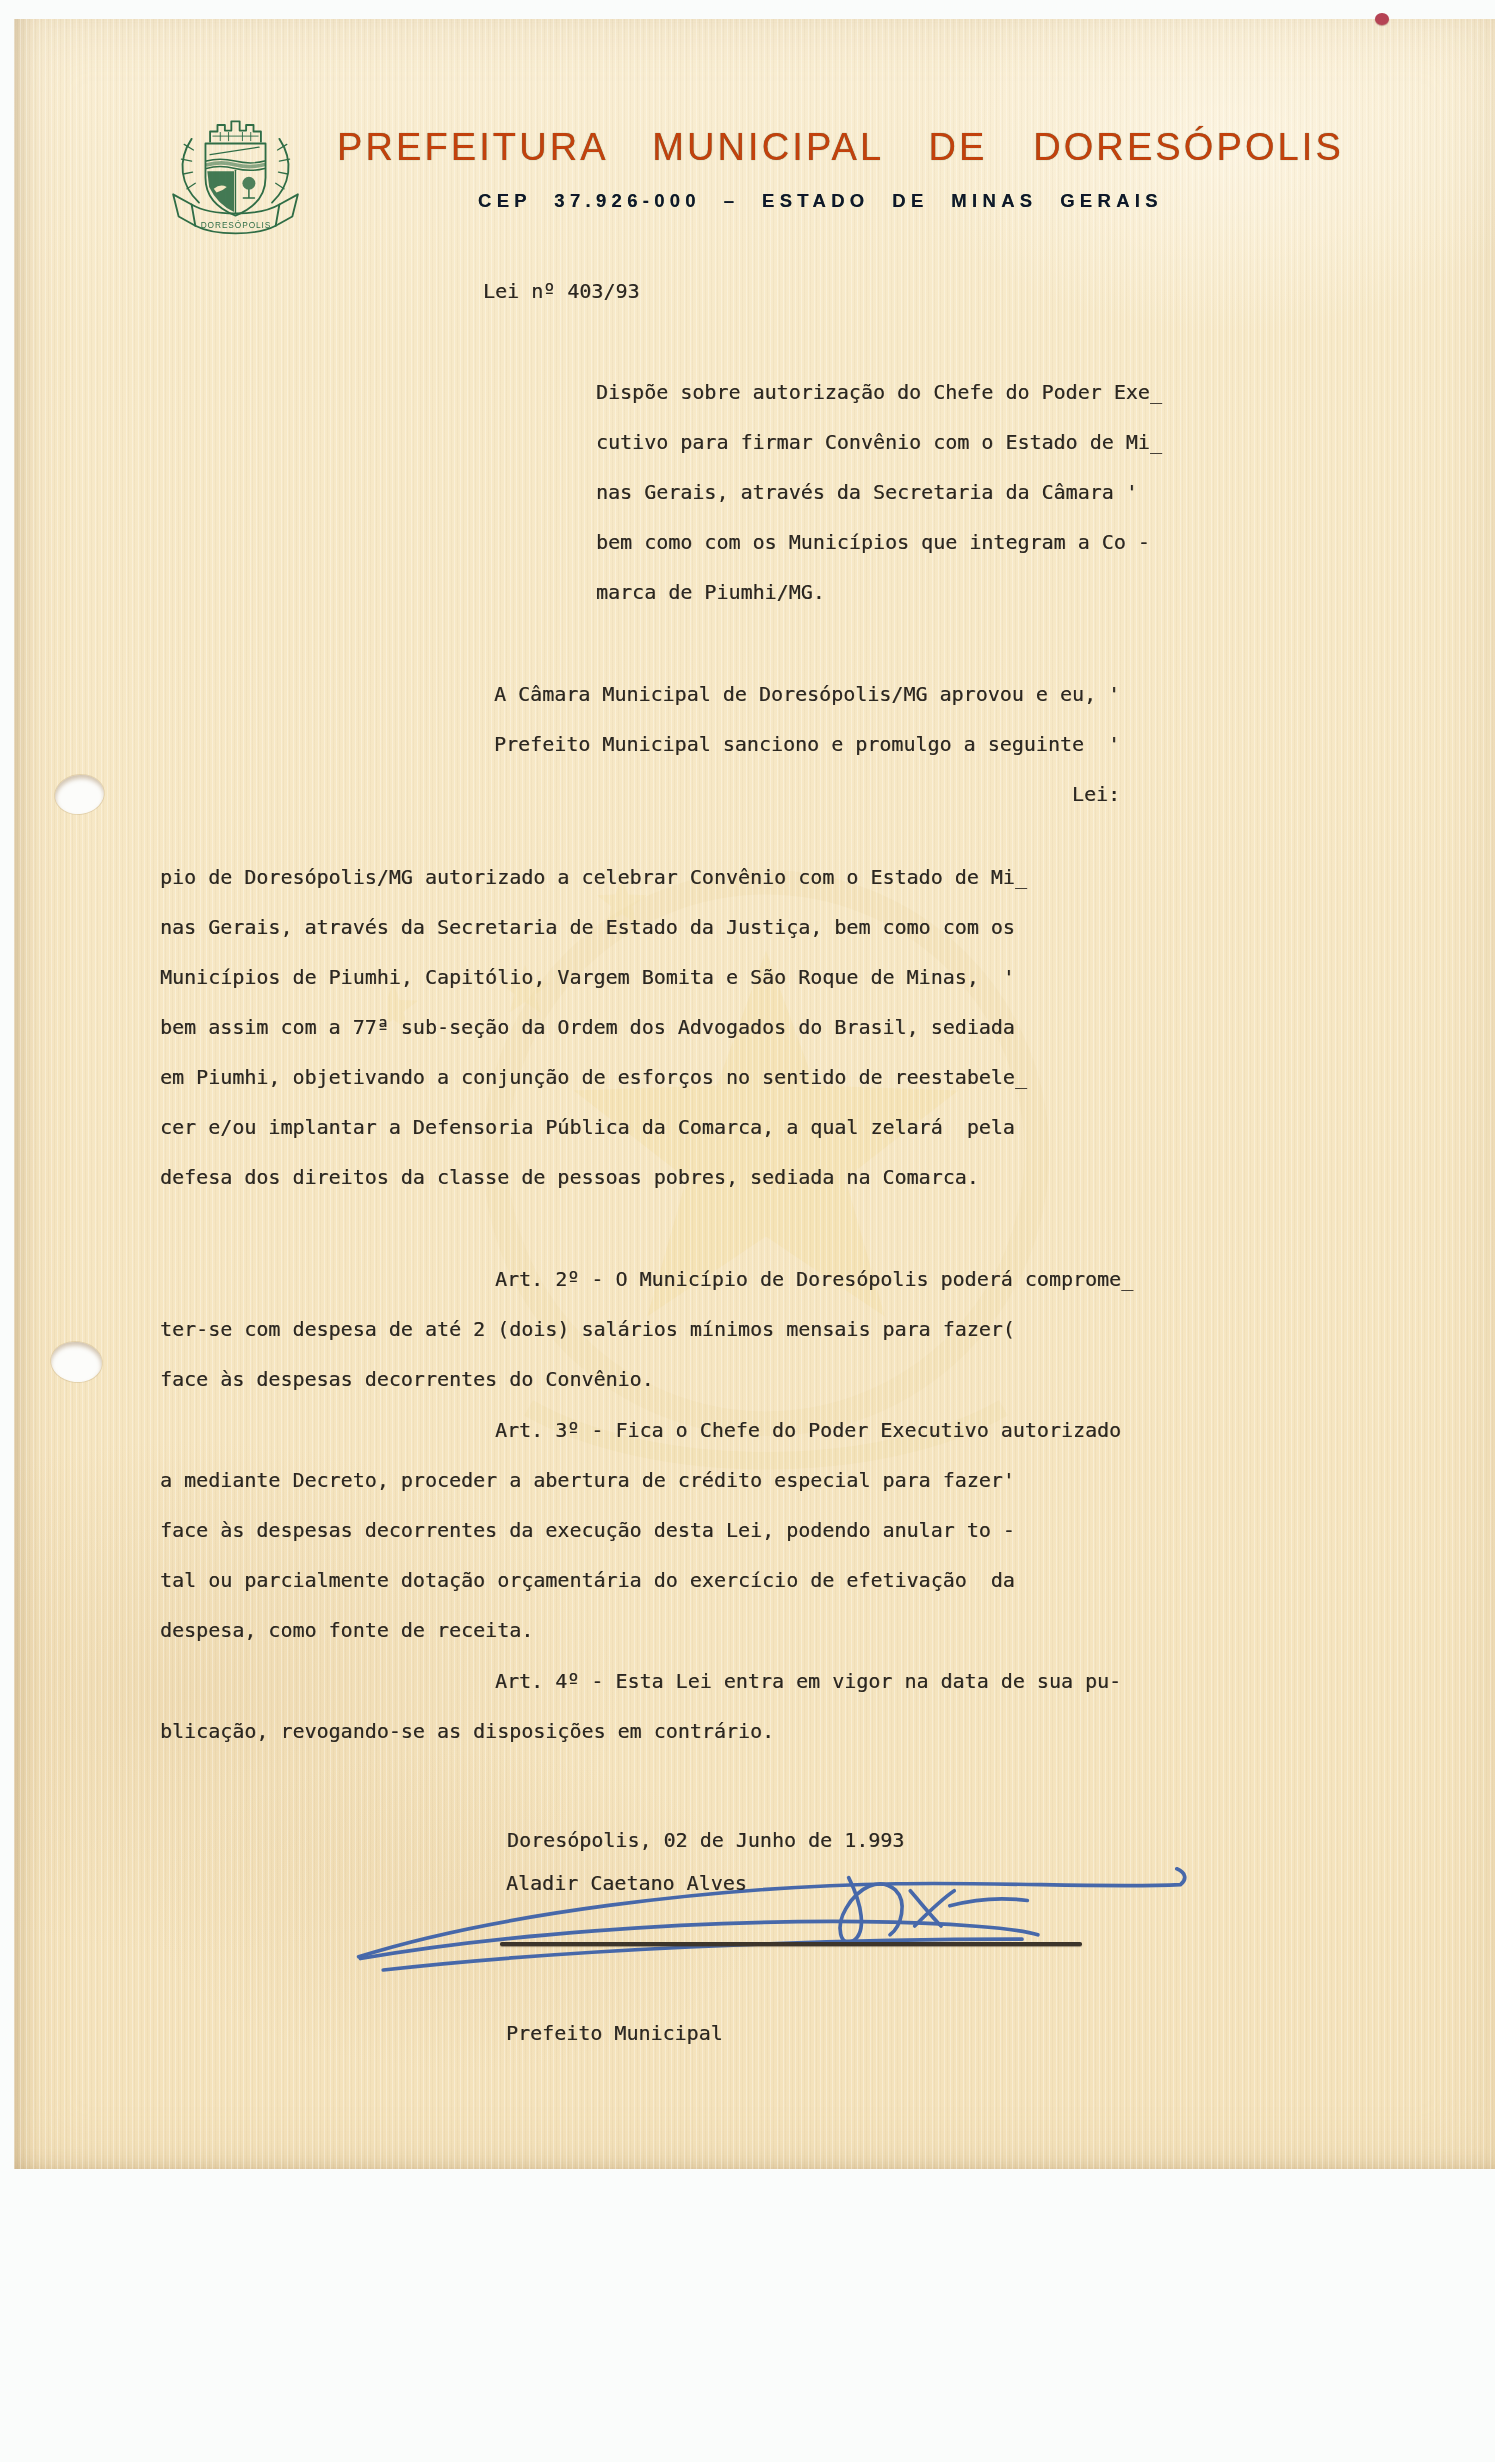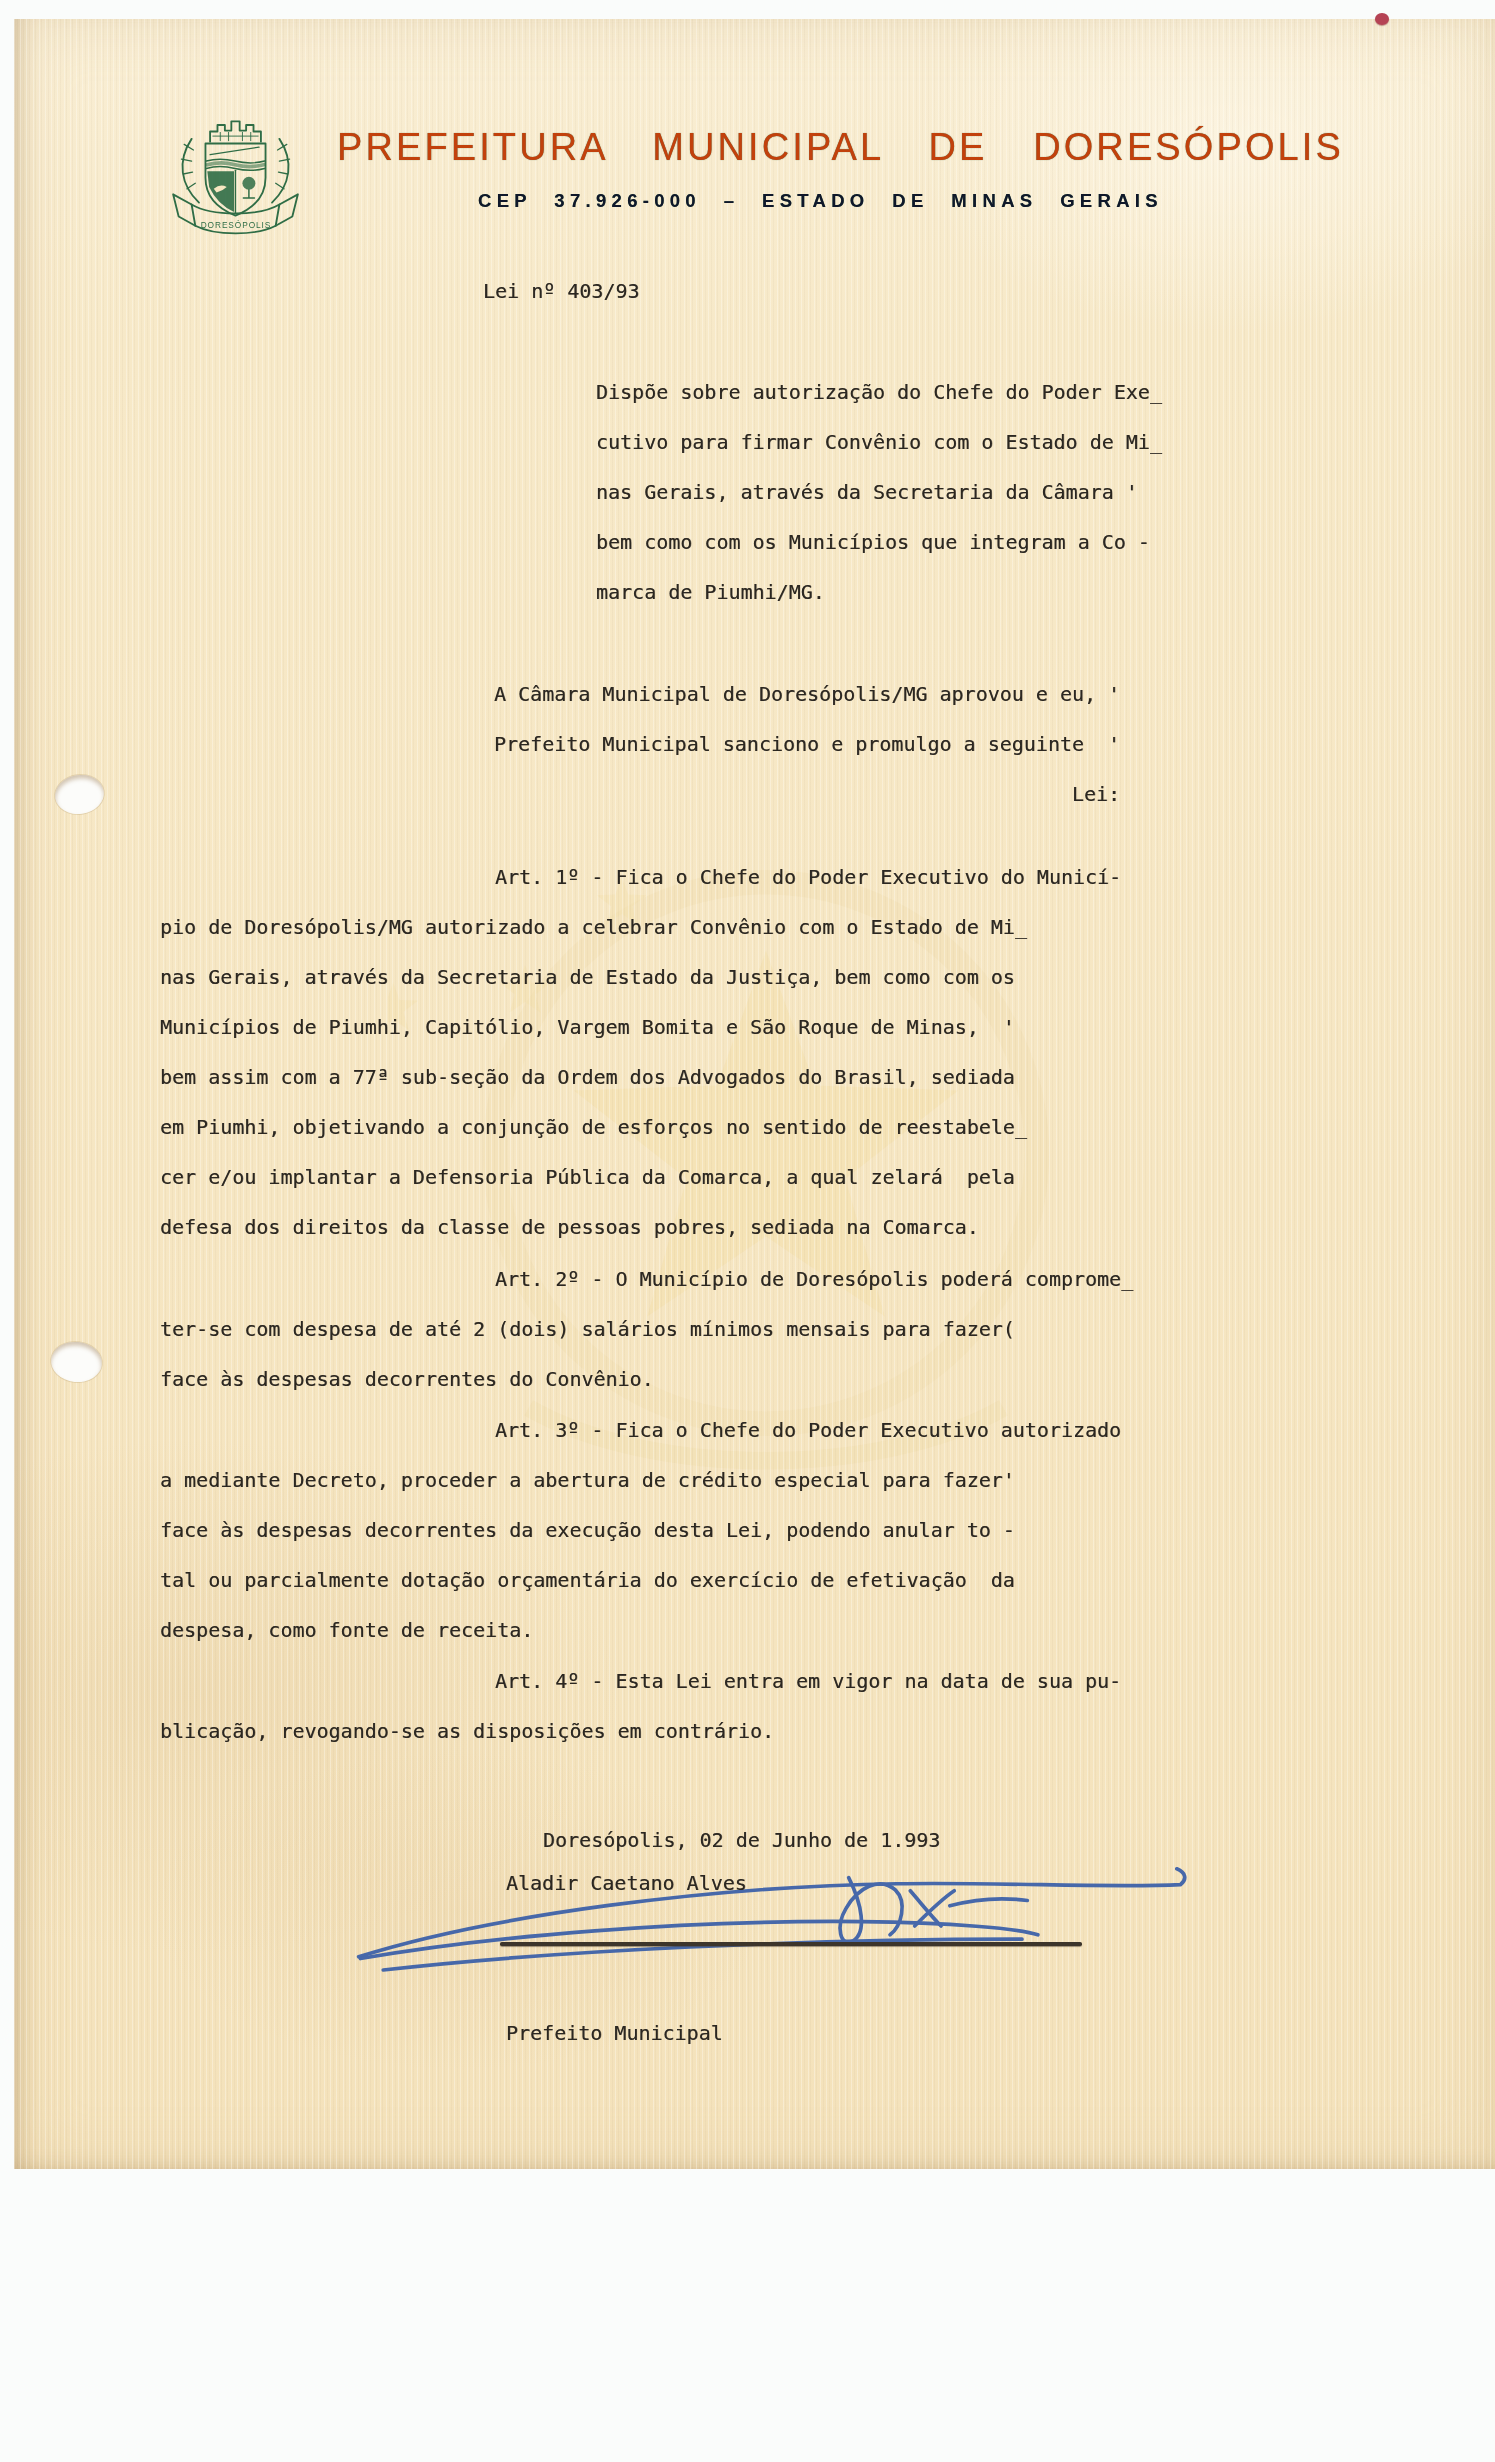--- a/index.html
+++ b/index.html
@@ -56,21 +56,21 @@
     font-size:20px;line-height:50px;color:#2b2721;white-space:pre;
     text-shadow:0.4px 0.4px 0.6px rgba(43,38,32,.55);
   }
   .block{position:absolute;}
   .law{left:483px;top:266px;}
   .ementa{left:596px;top:367px;}
   .preamble{left:494px;top:669px;text-align:right;}
   .art{left:160px;}
   .art1{top:852px;} .art2{top:1254px;} .art3{top:1405px;} .art4{top:1656px;}
   .firstline{padding-left:335px;}
-  .dateline{left:507px;top:1815px;margin-left:36px;}
+  .dateline{left:507px;top:1815px;}
   
   .sig-svg{position:absolute;left:334px;top:1851px;width:871px;height:128px;}
   .sig-rule{position:absolute;left:500px;top:1942px;width:582px;height:4.4px;background:#3d352b;
     border-radius:1.8px;box-shadow:0 0.9px 0.9px rgba(70,58,44,.5);}
   .sig-name{left:506px;top:1858px;}
   .sig-role{left:506px;top:2008px;}
 </style>
 </head>
 <body>
 
@@ -134,21 +134,20 @@
   <div class="t">marca de Piumhi/MG.</div>
 </div>
 
 <div class="block preamble">
   <div class="t">A Câmara Municipal de Doresópolis/MG aprovou e eu, '</div>
   <div class="t">Prefeito Municipal sanciono e promulgo a seguinte  '</div>
   <div class="t">Lei:</div>
 </div>
 
 <div class="block art art1">
-  <div class="t firstline">Art. 1º - Fica o Chefe do Poder Executivo do Municí-</div>
   <div class="t">pio de Doresópolis/MG autorizado a celebrar Convênio com o Estado de Mi̲</div>
   <div class="t">nas Gerais, através da Secretaria de Estado da Justiça, bem como com os</div>
   <div class="t">Municípios de Piumhi, Capitólio, Vargem Bomita e São Roque de Minas,  '</div>
   <div class="t">bem assim com a 77ª sub-seção da Ordem dos Advogados do Brasil, sediada</div>
   <div class="t">em Piumhi, objetivando a conjunção de esforços no sentido de reestabele̲</div>
   <div class="t">cer e/ou implantar a Defensoria Pública da Comarca, a qual zelará  pela</div>
   <div class="t">defesa dos direitos da classe de pessoas pobres, sediada na Comarca.</div>
 </div>
 
 <div class="block art art2">

